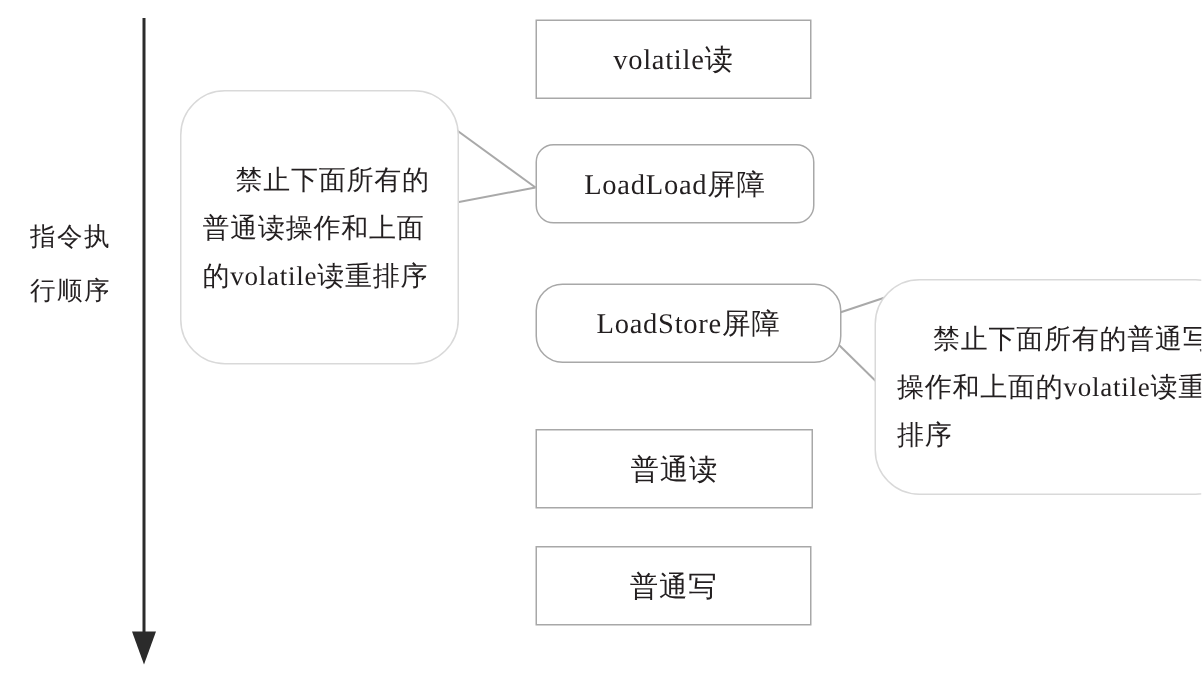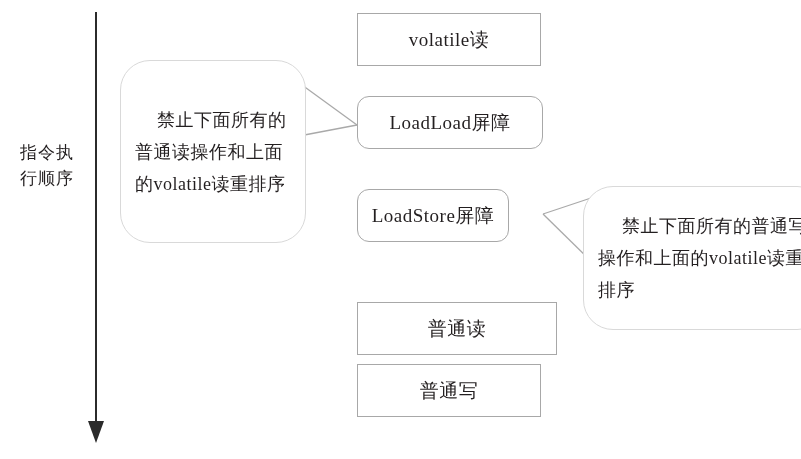--- a/index.html
+++ b/index.html
@@ -18,21 +18,21 @@
   }
 
   
   .axis-label {
     position: absolute;
     left: 8px;
     top: 140px;
     width: 78px;
     text-align: center;
     font-size: 17px;
-    line-height: 26px;
+    line-height: 36px;
     letter-spacing: 1px;
     color: #231f20;
     white-space: pre-line;
   }
 
   
   #vector {
     position: absolute;
     left: 0;
     top: 0;
@@ -113,25 +113,25 @@
   </svg>
 
   <div class="node sharp" style="left:357px; top:13px; width:184px; height:53px;">
     <span>volatile读</span>
   </div>
 
   <div class="node round" style="left:357px; top:96px; width:186px; height:53px;">
     <span>LoadLoad屏障</span>
   </div>
 
-  <div class="node round" style="left:357px; top:189px; width:152px; height:53px;">
+  <div class="node round" style="left:357px; top:189px; width:204px; height:53px;border-radius:18px;">
     <span>LoadStore屏障</span>
   </div>
 
-  <div class="node sharp" style="left:357px; top:302px; width:200px; height:53px;text-align:right;">
+  <div class="node sharp" style="left:357px; top:286px; width:185px; height:53px;text-align:right;">
     <span>普通读</span>
   </div>
 
   <div class="node sharp" style="left:357px; top:364px; width:184px; height:53px;">
     <span>普通写</span>
   </div>
 
   <div class="bubble bubble-left" style="left:120px; top:60px; width:186px; height:183px;border-radius:30px;">
     <div class="bubble-text">禁止下面所有的普通读操作和上面的volatile读重排序</div>
   </div>

